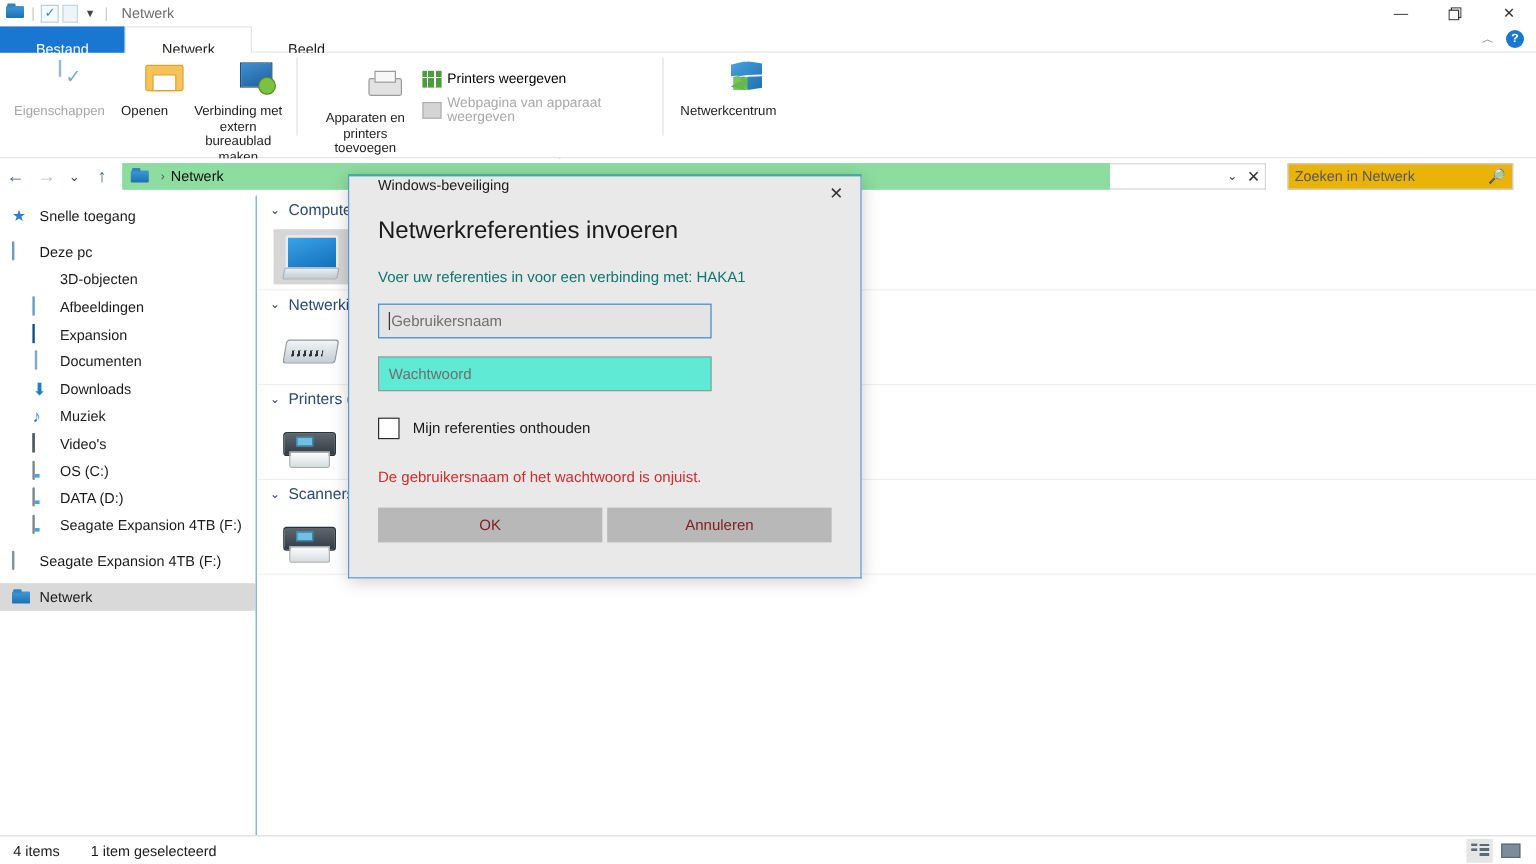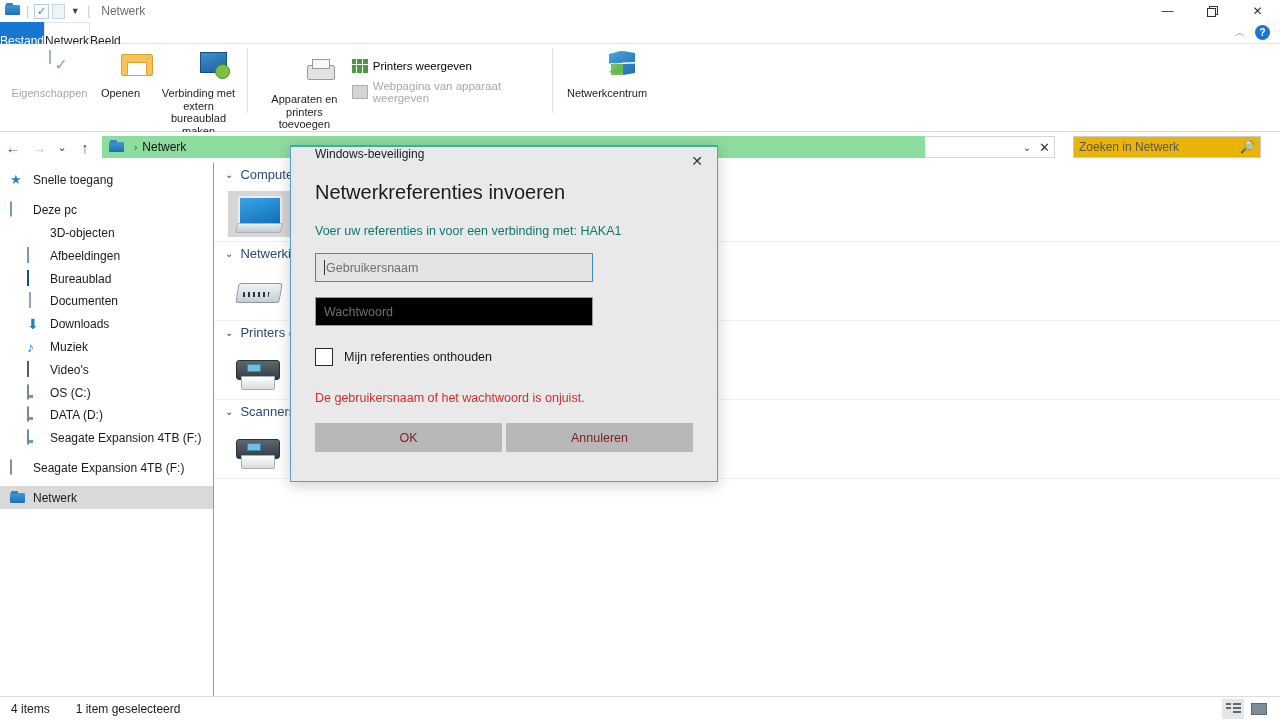--- a/index.html
+++ b/index.html
@@ -66,21 +66,21 @@
     color: #333; font-size: 12px;
   }
 
   
   .tabstrip {
     position: absolute; top: 22px; left: 0; width: 1280px; height: 22px;
     background: #ffffff; display: flex; align-items: stretch;
     border-bottom: 1px solid #e4e4e4;
   }
   .tab {
-    padding: 0 0; height: 38px; display: flex; align-items: center;
+    padding: 0 30px; height: 38px; display: flex; align-items: center;
     font-size: 12px; color: #1d1d1d; white-space: nowrap;
   }
   .tab.file { background: #1977d2; color: #fff; font-weight: normal; }
   .tab.active {
     background: #ffffff; border: 1px solid #e4e4e4; border-bottom: 1px solid #ffffff;
     margin-bottom: -1px;
   }
   .tabstrip-right {
     margin-left: auto; display: flex; align-items: center; gap: 10px; padding-right: 10px;
   }
@@ -397,21 +397,21 @@
     display: flex; align-items: center; justify-content: center;
     font-size: 14px; color: #333;
   }
   .dlg-body { padding: 0 24px; }
   .dlg-heading {
     font-size: 20px; color: #1a1a1a; margin: 4px 0 0 0; font-weight: normal;
   }
   .dlg-sub { font-size: 12.5px; color: #0f766e; margin-top: 20px; }
   .dlg-input {
     margin-top: 15px; width: 278px; height: 29px;
-    border: 1px solid #9a9a9a; background: #000000;
+    border: 1px solid #9a9a9a; background: #5eead4;
     display: flex; align-items: center; padding: 0 8px;
     font-size: 12.5px; color: #6f6f6f;
   }
   .dlg-input.focused {
     border: 1px solid #3b8bd0; background: #e4e4e4; position: relative;
   }
   .dlg-input.focused .caret {
     display: inline-block; width: 1px; height: 15px; background: #333; margin-right: 1px;
   }
   .dlg-check {
@@ -555,21 +555,21 @@
     <div class="nav-item indent1">
       <span class="nav-ico"><span class="i-3d"></span></span>
       <span>3D-objecten</span>
     </div>
     <div class="nav-item indent1">
       <span class="nav-ico"><span class="i-pic"></span></span>
       <span>Afbeeldingen</span>
     </div>
     <div class="nav-item indent1">
       <span class="nav-ico"><span class="i-desk"></span></span>
-      <span>Bureaublad</span>
+      <span>Expansion</span>
     </div>
     <div class="nav-item indent1">
       <span class="nav-ico"><span class="i-doc"></span></span>
       <span>Documenten</span>
     </div>
     <div class="nav-item indent1">
       <span class="nav-ico i-dl">⬇</span>
       <span>Downloads</span>
     </div>
     <div class="nav-item indent1">

